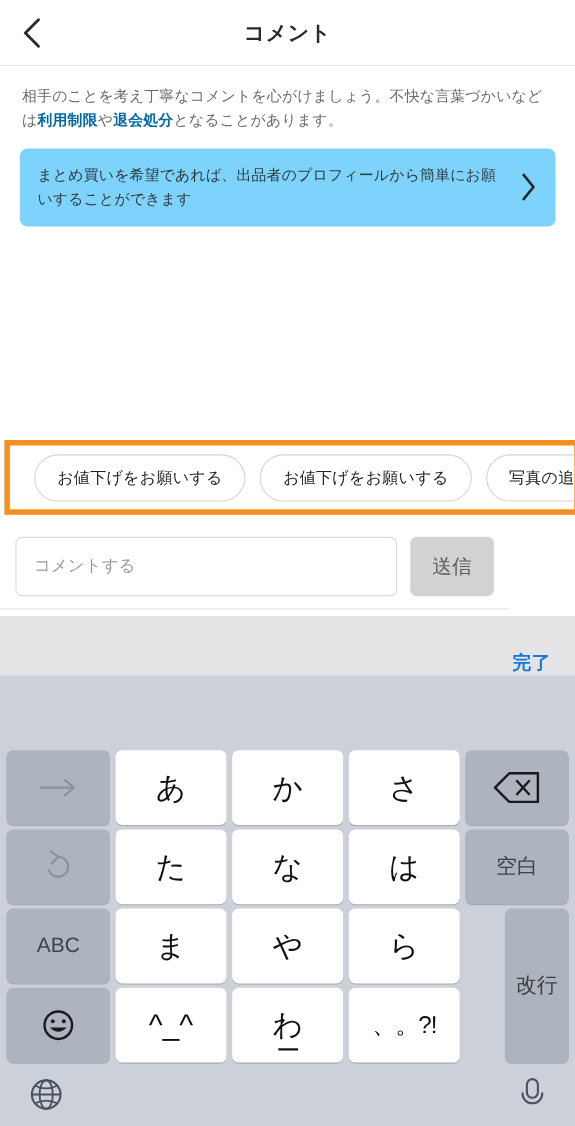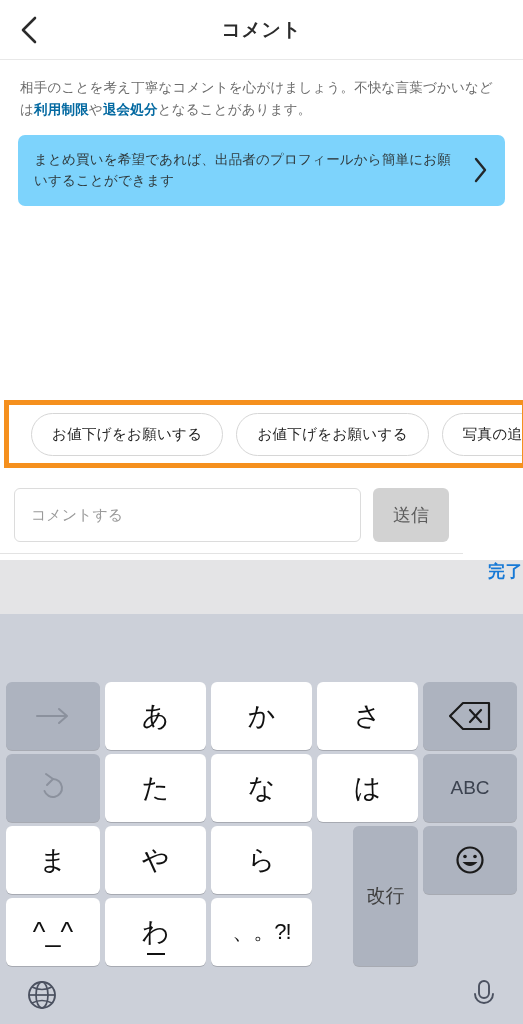--- a/index.html
+++ b/index.html
@@ -90,22 +90,22 @@
     flex:0 0 auto; width:76px; height:54px;
     background:#d2d2d2; color:#5c5c5c;
     border:none; border-radius:6px;
     font-size:18px; font-weight:400; cursor:pointer;
     font-family:"Liberation Sans","DejaVu Sans",sans-serif;
   }
 
   
   .kb-toolbar {
     position:absolute; left:0; top:560px; width:523px; height:54px;
-    background:#e4e4e6; display:flex; align-items:flex-start;
-    justify-content:flex-end; 
+    background:#e4e4e6; display:flex; align-items:flex-end;
+    justify-content:flex-end; padding-right:22px;
   }
   .done-btn {
     color:#1779d6; font-size:17px; font-weight:700;
     letter-spacing:.5px; cursor:pointer;
   }
 
   
   .keyboard {
     position:absolute; left:0; top:614px; width:523px; height:410px;
     background:#ccd0d9;
@@ -220,20 +220,21 @@
         <span>
           <svg width="34" height="34" viewBox="0 0 34 34">
             <path d="M17,8 A9,9 0 1,1 8.5,20" fill="none" stroke="#8b919d" stroke-width="2" stroke-linecap="round"></path>
             <polyline points="10,3 17,8 11,14" fill="none" stroke="#8b919d" stroke-width="2" stroke-linecap="round" stroke-linejoin="round"></polyline>
           </svg>
         </span>
       </div>
       <div class="key key-white">た</div>
       <div class="key key-white">な</div>
       <div class="key key-white">は</div>
+      <div class="key key-grey">空白</div>
 
       <div class="key key-grey">ABC</div>
       <div class="key key-white">ま</div>
       <div class="key key-white">や</div>
       <div class="key key-white">ら</div>
       <div class="key key-grey dim key-span2">改行</div>
 
       <div class="key key-grey">
         <span>
           <svg width="34" height="34" viewBox="0 0 34 34">

